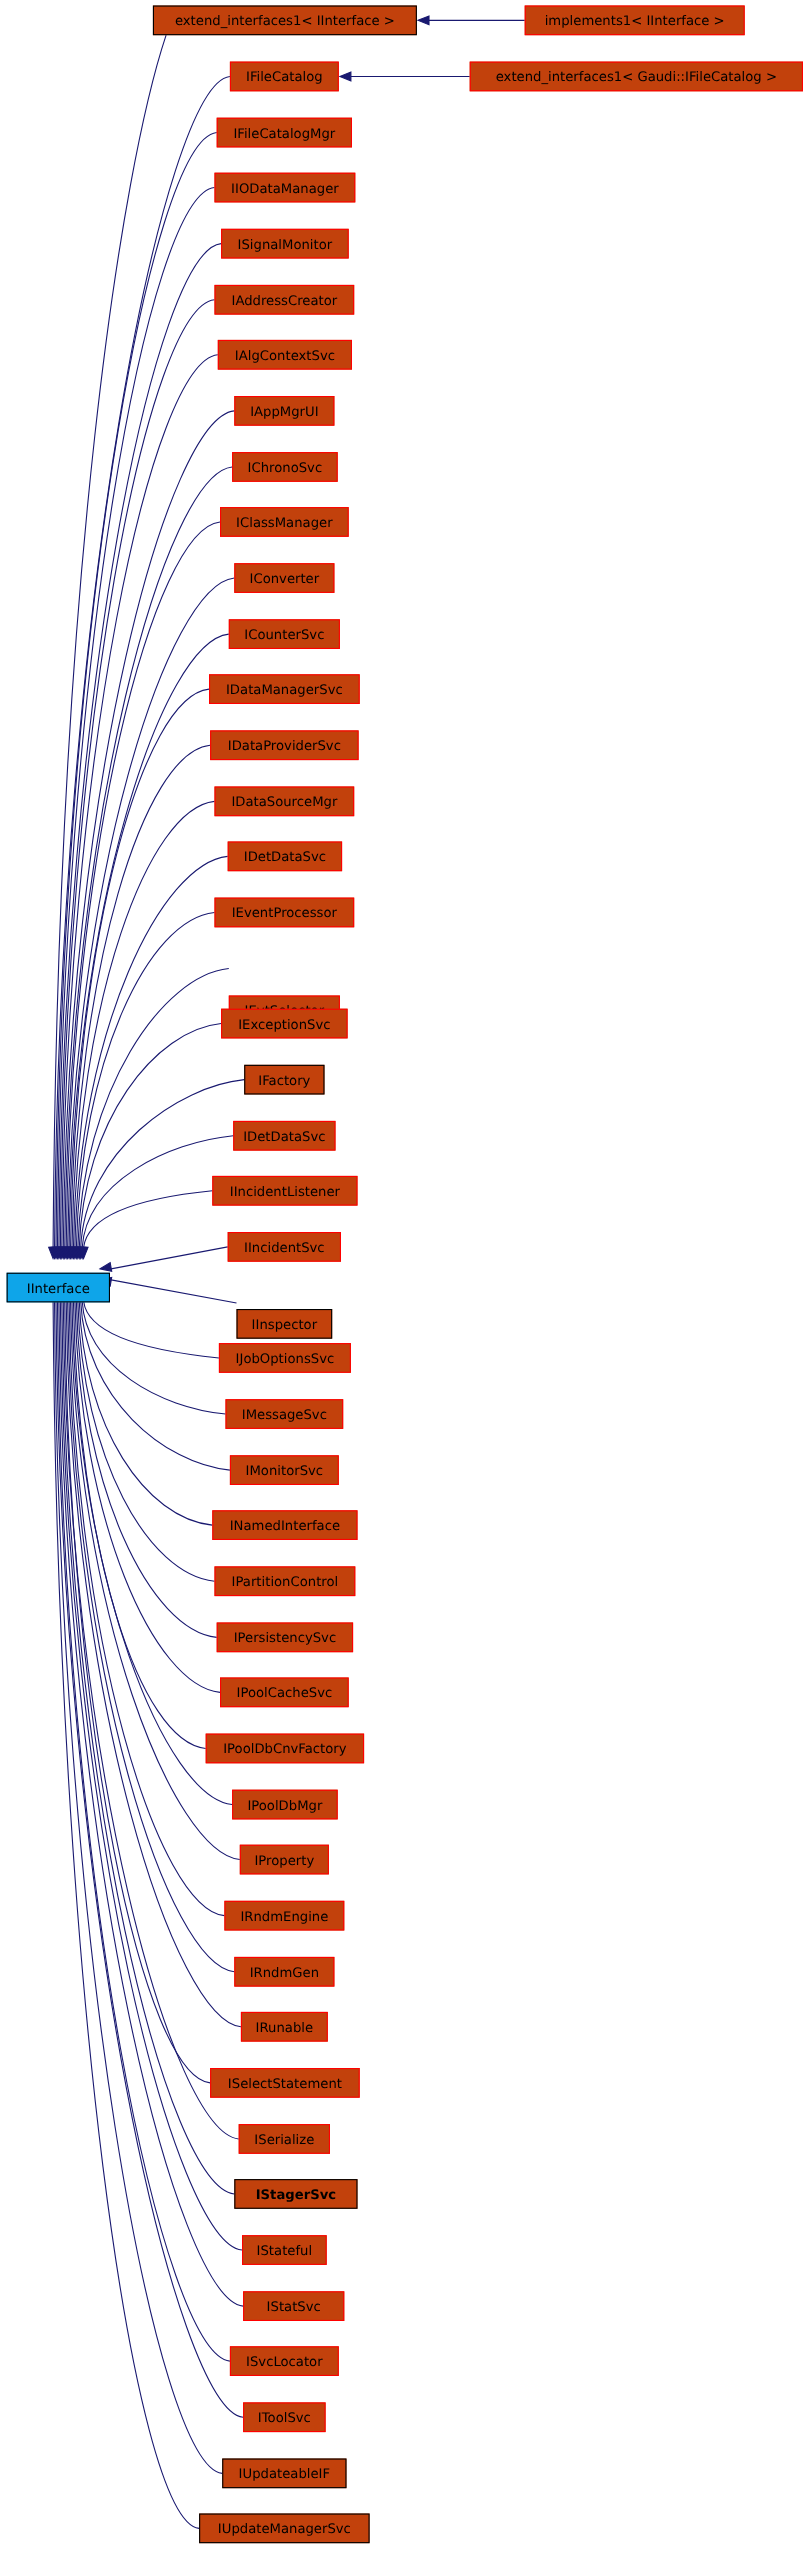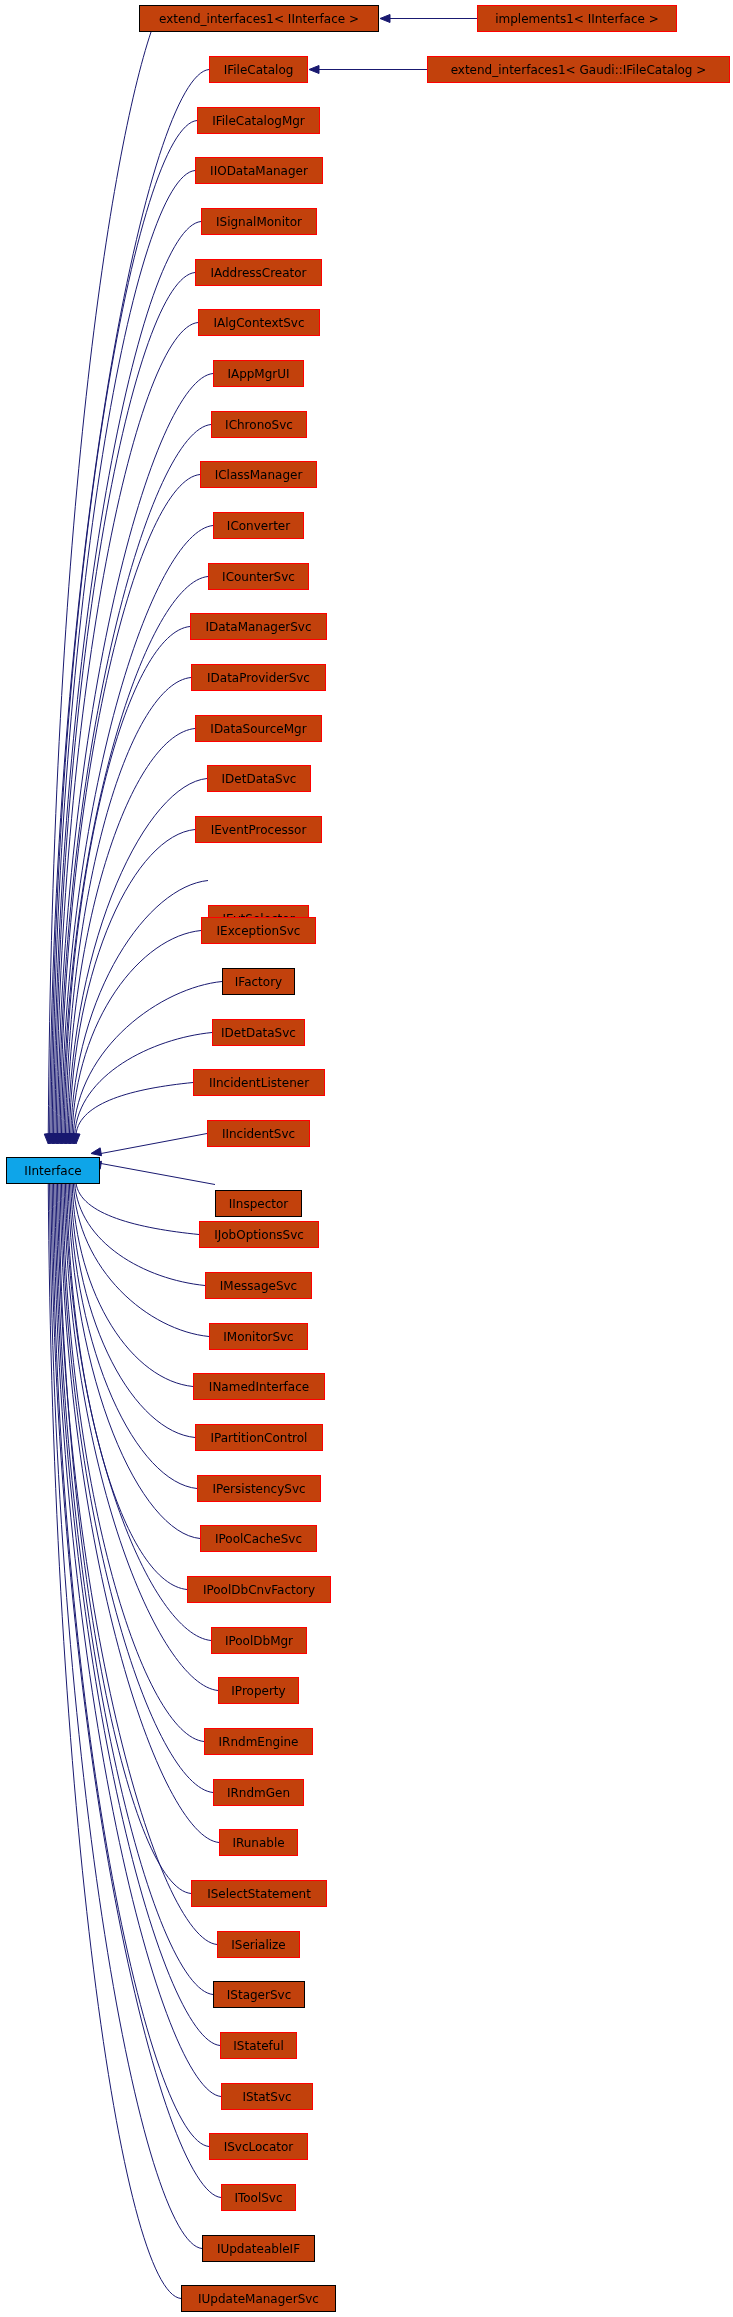--- a/index.html
+++ b/index.html
@@ -155,21 +155,21 @@
       <div class="node linked" style="left: 197px; top: 1475px; width: 124px; height: 27px; border-color: rgb(255, 0, 0);">IPersistencySvc</div>
       <div class="node linked" style="left: 200px; top: 1525px; width: 117px; height: 27px; border-color: rgb(255, 0, 0);">IPoolCacheSvc</div>
       <div class="node linked" style="left: 187px; top: 1576px; width: 144px; height: 27px; border-color: rgb(255, 0, 0);">IPoolDbCnvFactory</div>
       <div class="node linked" style="left: 211px; top: 1627px; width: 96px; height: 27px; border-color: rgb(255, 0, 0);">IPoolDbMgr</div>
       <div class="node linked" style="left: 218px; top: 1677px; width: 81px; height: 27px; border-color: rgb(255, 0, 0);">IProperty</div>
       <div class="node linked" style="left: 204px; top: 1728px; width: 109px; height: 27px; border-color: rgb(255, 0, 0);">IRndmEngine</div>
       <div class="node linked" style="left: 213px; top: 1779px; width: 91px; height: 27px; border-color: rgb(255, 0, 0);">IRndmGen</div>
       <div class="node linked" style="left: 219px; top: 1829px; width: 79px; height: 27px; border-color: rgb(255, 0, 0);">IRunable</div>
       <div class="node linked" style="left: 191px; top: 1880px; width: 136px; height: 27px; border-color: rgb(255, 0, 0);">ISelectStatement</div>
       <div class="node linked" style="left: 217px; top: 1931px; width: 83px; height: 27px; border-color: rgb(255, 0, 0);">ISerialize</div>
-      <div class="node" style="left: 213px; top: 1981px; width: 92px; height: 27px; border-color: rgb(0, 0, 0);">IStagerSvc</div>
+      <div class="node" style="left: 213px; top: 1981px; width: 112px; height: 27px; border-color: rgb(0, 0, 0); font-weight: bold;">IStagerSvc</div>
       <div class="node linked" style="left: 220px; top: 2032px; width: 77px; height: 27px; border-color: rgb(255, 0, 0);">IStateful</div>
       <div class="node linked" style="left: 221px; top: 2083px; width: 92px; height: 27px; border-color: rgb(255, 0, 0);">IStatSvc</div>
       <div class="node linked" style="left: 209px; top: 2133px; width: 99px; height: 27px; border-color: rgb(255, 0, 0);">ISvcLocator</div>
       <div class="node linked" style="left: 221px; top: 2184px; width: 75px; height: 27px; border-color: rgb(255, 0, 0);">IToolSvc</div>
       <div class="node" style="left: 202px; top: 2235px; width: 113px; height: 27px; border-color: rgb(0, 0, 0);">IUpdateableIF</div>
       <div class="node" style="left: 181px; top: 2285px; width: 155px; height: 27px; border-color: rgb(0, 0, 0);">IUpdateManagerSvc</div>
     </div>
 </div>
 
 </body></html>

